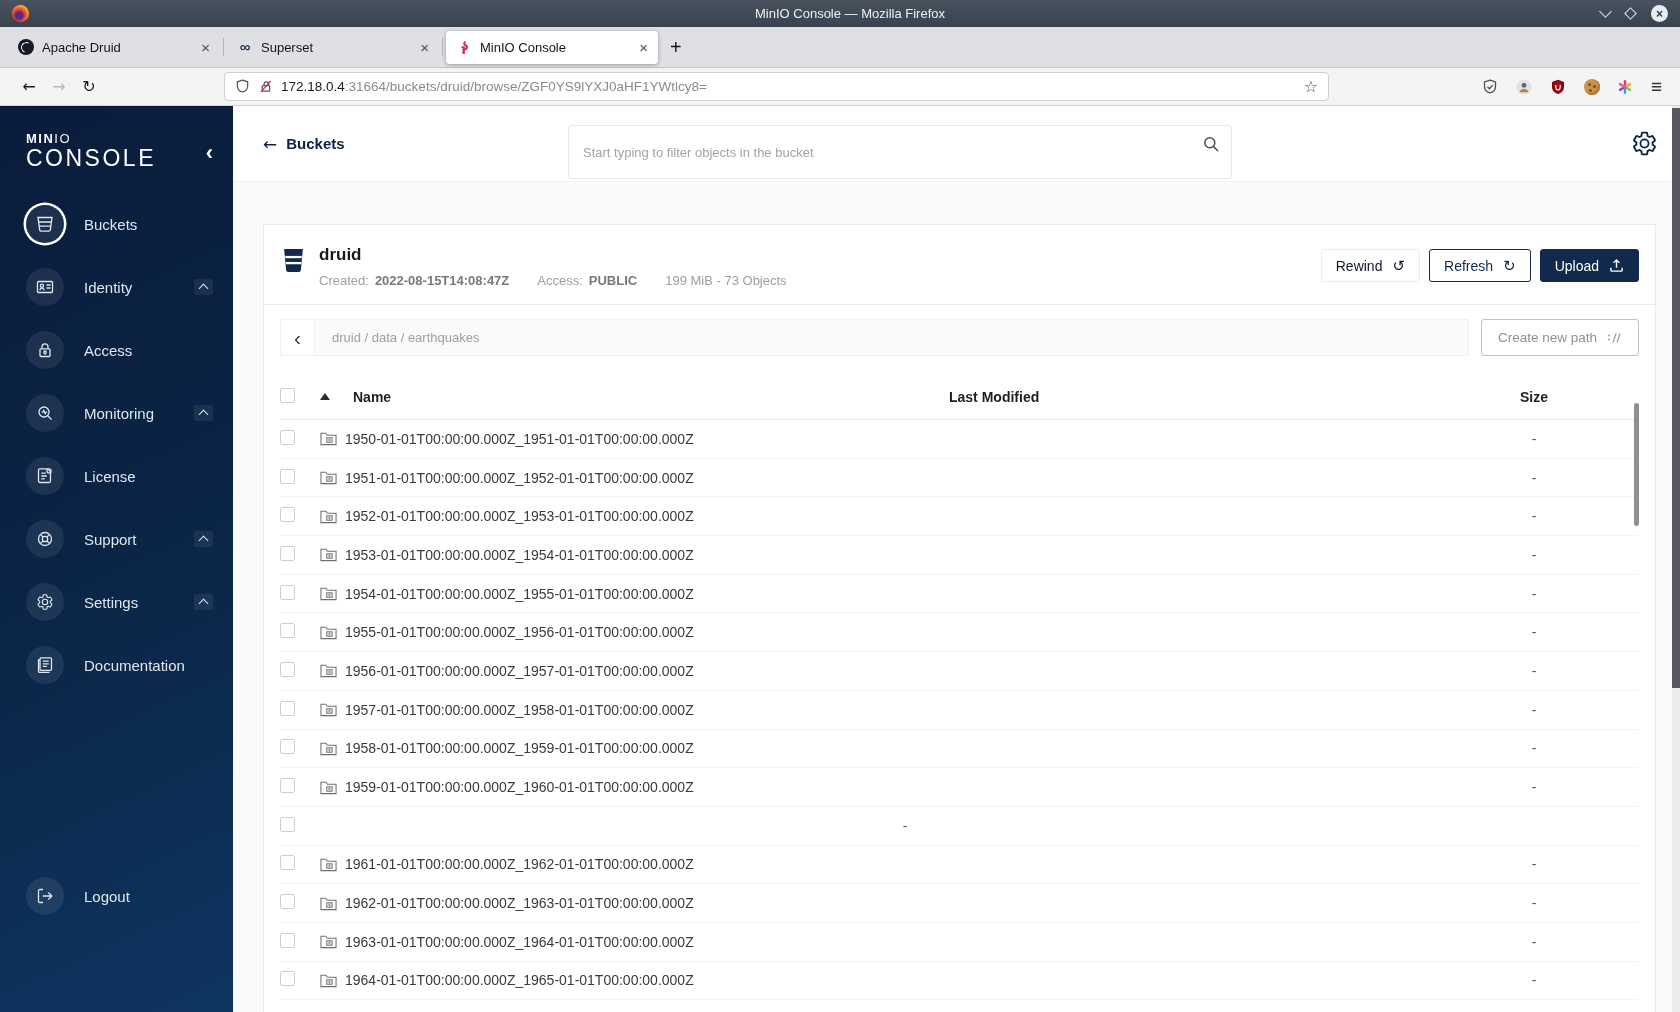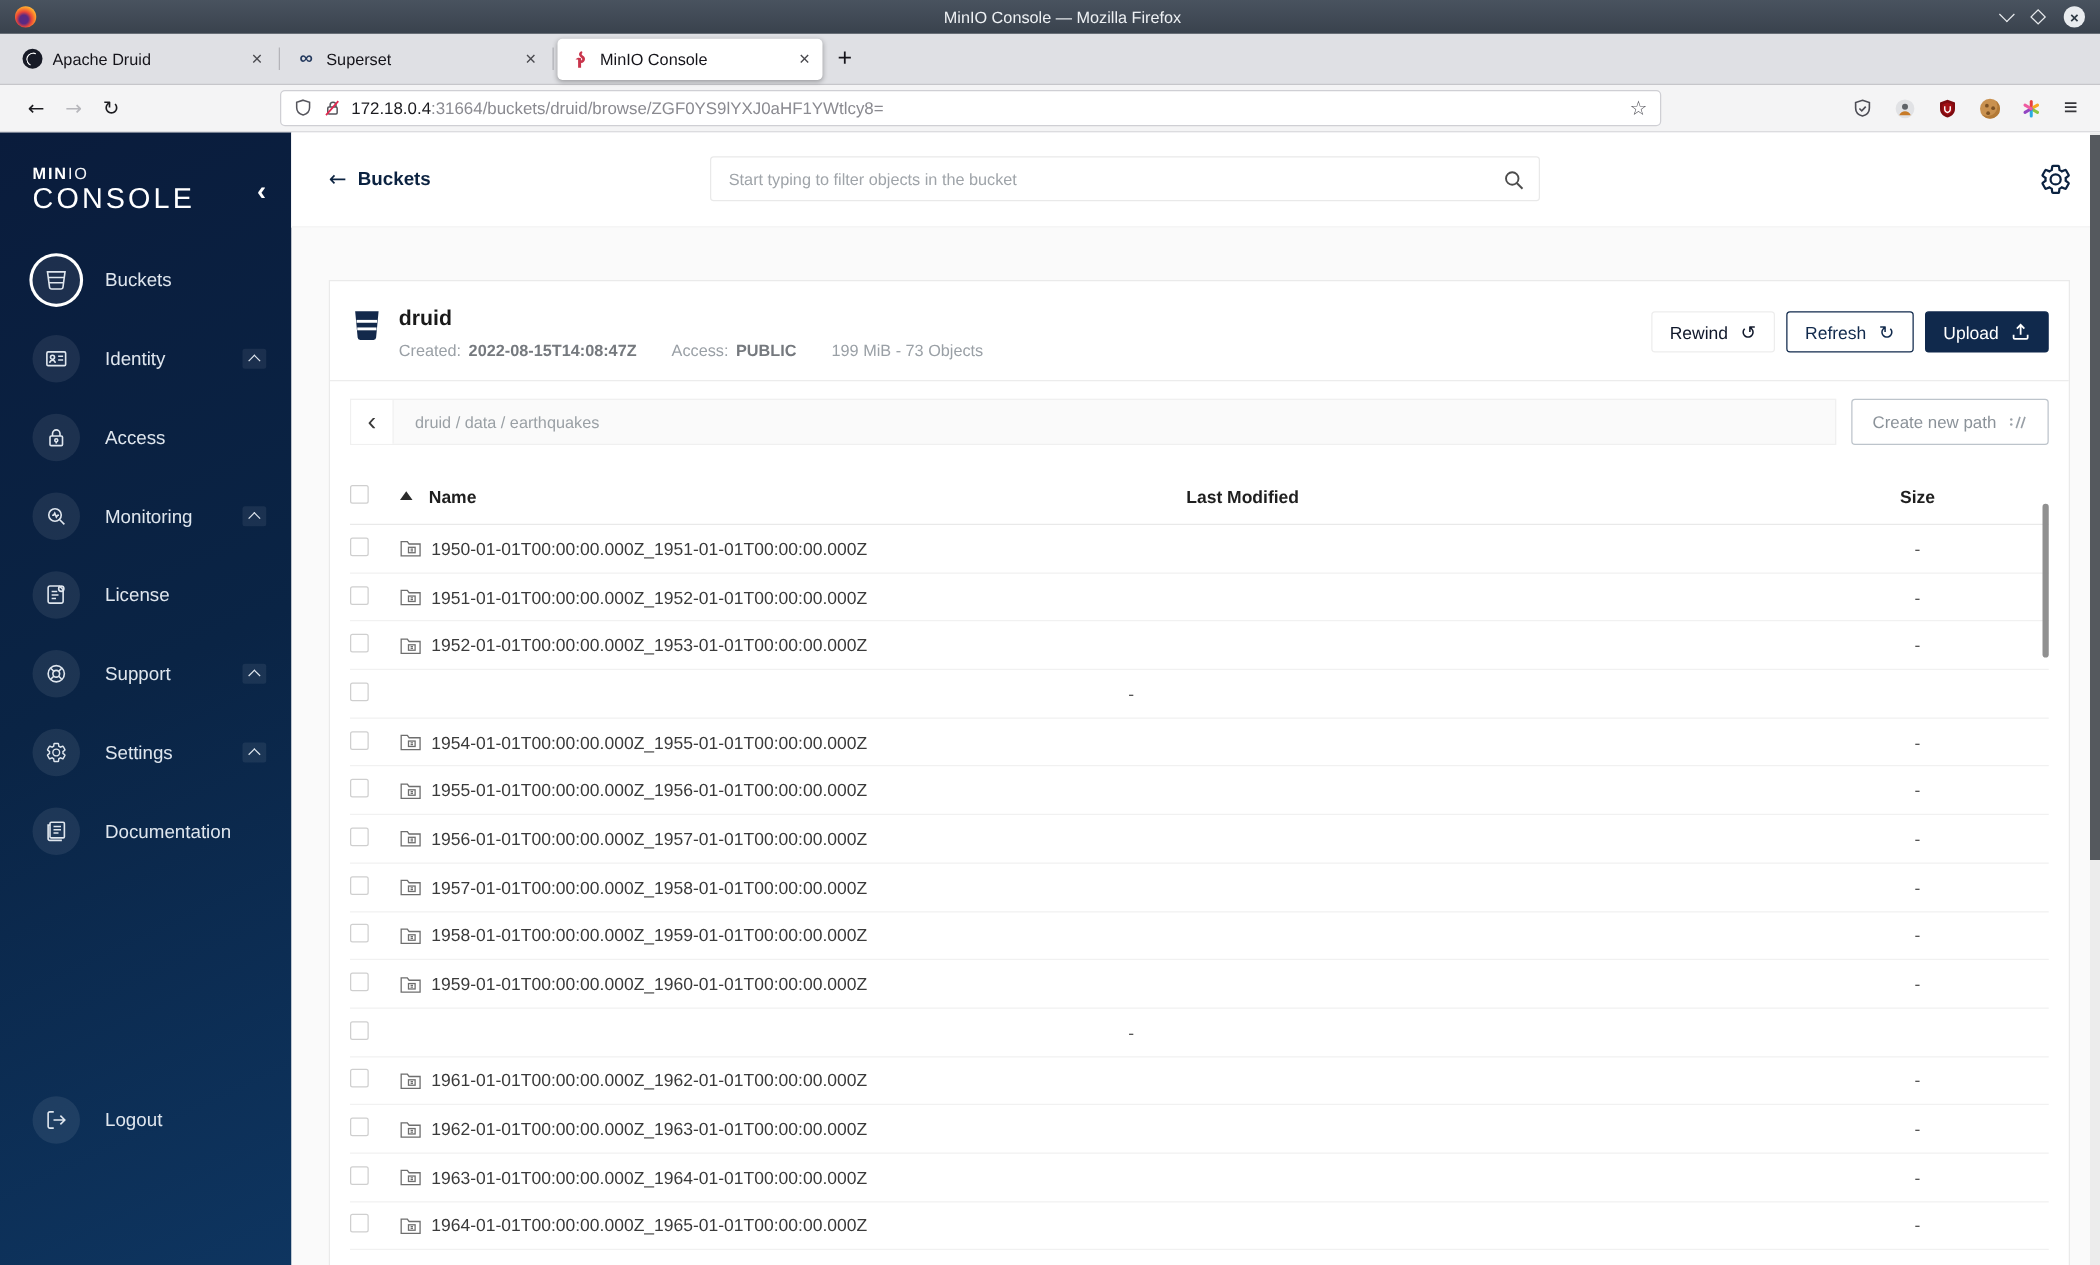--- a/index.html
+++ b/index.html
@@ -62,21 +62,21 @@
   .caret-up { margin-left:auto; width:19px; height:16px; background:rgba(255,255,255,.07); border-radius:2px; display:flex; align-items:center; justify-content:center; }
   .caret-up::after { content:""; width:6px; height:6px; border-left:1.6px solid #dfe6ee; border-top:1.6px solid #dfe6ee; transform:rotate(45deg); margin-top:3px; }
   .logout { position:absolute; bottom:93px; left:0; right:0; margin-bottom:0; }
 
   
   .main { flex:1; display:flex; flex-direction:column; min-width:0; }
   .page-header { height:76px; background:#fff; display:flex; align-items:center; padding:0 22px 0 30px; position:relative; border-bottom:1px solid #f2f2f2; }
   .back-link { display:flex; gap:9px; align-items:center; color:#0b2240; font-weight:700; font-size:15px; }
   .back-arrow { font-family:"DejaVu Sans", sans-serif; font-size:17px; font-weight:400; }
   .search-wrap { position:absolute; left:335px; top:19px; width:664px; }
-  .search-input { width:100%; height:36px; border:1px solid #e9e9e9; border-radius:3px; padding:0 44px 0 14px; font-size:13px; color:#333; font-family:"Liberation Sans", sans-serif; outline:none; }
+  .search-input { width:100%; height:54px; border:1px solid #e9e9e9; border-radius:3px; padding:0 44px 0 14px; font-size:13px; color:#333; font-family:"Liberation Sans", sans-serif; outline:none; }
   .search-input::placeholder { color:#9fa4a9; }
   .search-icon { position:absolute; right:13px; top:11px; }
   .gear-btn { margin-left:auto; }
 
   .content { flex:1; background:#fafafa; padding:42px 24px 0 30px; overflow:hidden; }
   .card { background:#fff; border:1px solid #eaeaea; height:900px; position:relative; padding:0 16px; }
 
   .bucket-head { display:flex; align-items:flex-start; padding:20px 0 16px; }
   .bucket-ic { margin:3px 15px 0 3px; }
   .bucket-title { font-size:17px; font-weight:700; color:#1a1a1a; margin-bottom:8px; }
@@ -92,21 +92,21 @@
   .divider { border-top:1px solid #ececec; margin:0 -16px; }
 
   .path-row { display:flex; margin-top:14px; gap:12px; }
   .crumb-bar { flex:1; height:37px; background:#fafafa; border:1px solid #f0f0f0; display:flex; align-items:center; }
   .crumb-back { width:34px; height:100%; background:#fff; border-right:1px solid #f0f0f0; display:flex; align-items:center; justify-content:center; font-size:21px; color:#3a3a3a; }
   .crumb-text { padding-left:17px; font-size:13px; color:#9aa0a5; }
   .create-path { width:158px; height:37px; border:1px solid #bdc4cb; border-radius:3px; color:#8b9299; font-size:13.5px; display:flex; align-items:center; justify-content:center; gap:9px; background:#fff; }
 
   .thead { display:flex; align-items:center; height:46px; margin-top:18px; font-size:14px; font-weight:700; color:#1f1f1f; border-bottom:1px solid #e9e9e9; }
   .col-cb { width:40px; }
-  .col-name { flex:1; display:flex; align-items:center; gap:13px; }
+  .col-name { flex:1; display:flex; align-items:center; gap:23px; }
   .col-lm { width:500px; }
   .col-size { width:170px; text-align:center; }
   .col-pad { width:20px; }
   .sort-asc { width:0; height:0; border-left:5px solid transparent; border-right:5px solid transparent; border-bottom:7px solid #2b2b2b; }
   .cb { width:15px; height:15px; border:1px solid #cfcfcf; border-radius:2px; background:#fff; display:inline-block; }
 
   .trow { display:flex; align-items:center; height:38.7px; border-bottom:1px solid #f1f1f1; font-size:14px; color:#3a3a3a; }
   .name-cell { flex:1; display:flex; align-items:center; gap:8px; }
   .lm-cell { width:500px; }
   .size-cell { width:170px; text-align:center; color:#555; }
@@ -458,20 +458,30 @@
       </span>
       <span>1952-01-01T00:00:00.000Z_1953-01-01T00:00:00.000Z</span>
     </span>
     <span class="lm-cell"></span>
     <span class="size-cell">-</span>
     <span class="col-pad"></span>
   </div>
 
   <div class="trow">
     <span class="col-cb"><span class="cb"></span></span>
+    <span class="name-cell">
+      <span>
+        <svg width="17" height="15" viewBox="0 0 18 15" fill="none" stroke="#6e6e6e" stroke-width="1.1">
+                      <path d="M1 2h5.2l1.5 2H17v10H1z"></path>
+                      <rect x="7.2" y="6.8" width="5.6" height="4.6"></rect>
+                      <path d="M9 8.4h2M9 9.9h2"></path>
+                    </svg>
+      </span>
+      <span>1953-01-01T00:00:00.000Z_1954-01-01T00:00:00.000Z</span>
+    </span>
     <span class="lm-cell"></span>
     <span class="size-cell">-</span>
     <span class="col-pad"></span>
   </div>
 
   <div class="trow">
     <span class="col-cb"><span class="cb"></span></span>
     <span class="name-cell">
       <span>
         <svg width="17" height="15" viewBox="0 0 18 15" fill="none" stroke="#6e6e6e" stroke-width="1.1">

